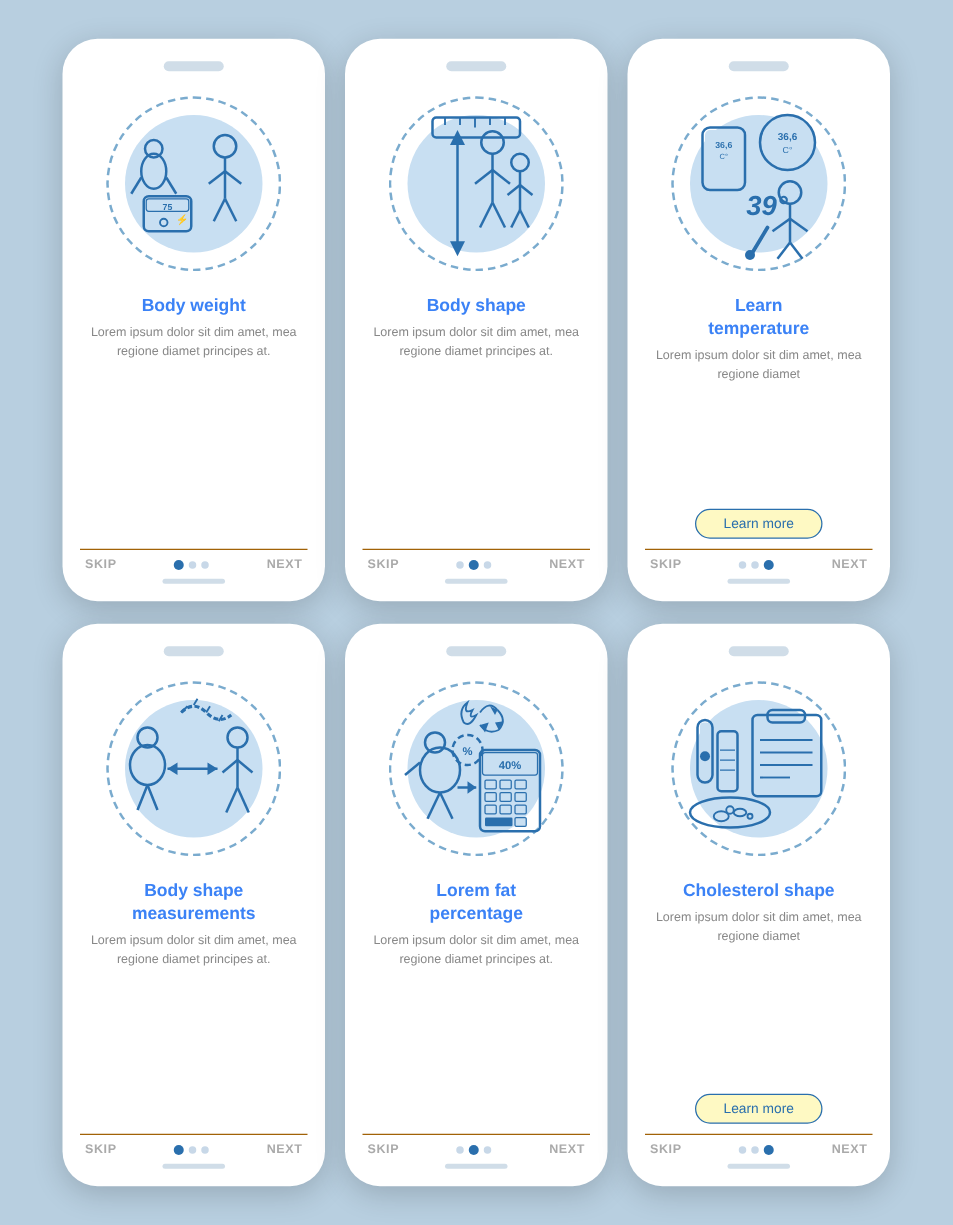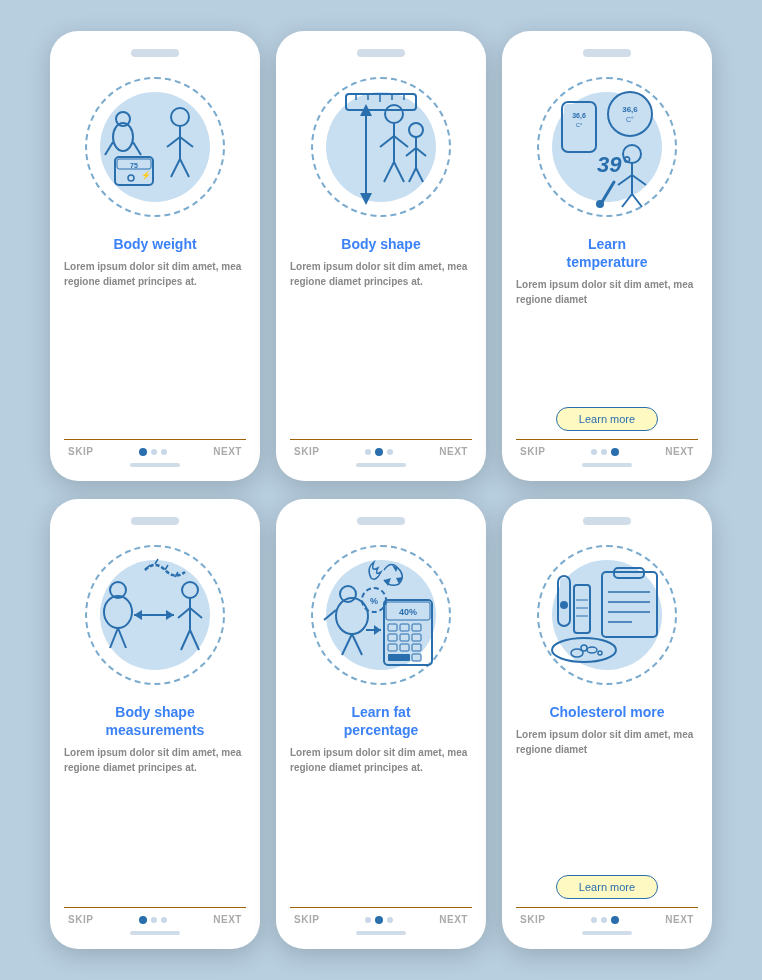--- a/index.html
+++ b/index.html
@@ -72,23 +72,23 @@
       font-size: 14px;
       font-weight: 700;
       color: #3b82f6;
       text-align: center;
       margin-bottom: 6px;
       line-height: 1.3;
     }
     .card-body {
       font-size: 10px;
       color: #888;
+      text-align: center;
       line-height: 1.5;
       flex-grow: 1;
-      font-weight: bold;
     }
     .learn-more-btn {
       border: 1.5px solid #2a6fad;
       color: #2a6fad;
       background: #fef9c3;
       border-radius: 20px;
       padding: 5px 22px;
       font-size: 11px;
       cursor: pointer;
       margin: 6px 0 8px;
@@ -349,21 +349,21 @@
         <text x="58" y="54" text-anchor="middle" font-size="9" fill="#2a6fad" font-weight="bold">%</text>
 
         <path d="M 68 20 Q 75 10 82 18" fill="none" stroke="#2a6fad" stroke-width="1.5"></path>
         <polygon points="82,18 76,15 80,22" fill="#2a6fad"></polygon>
         <path d="M 82 18 Q 90 26 83 34" fill="none" stroke="#2a6fad" stroke-width="1.5"></path>
         <polygon points="83,34 87,27 80,28" fill="#2a6fad"></polygon>
         <path d="M 83 34 Q 74 38 68 30" fill="none" stroke="#2a6fad" stroke-width="1.5"></path>
         <polygon points="68,30 72,36 75,28" fill="#2a6fad"></polygon>
       </svg>
     </div>
-    <div class="card-title" style="white-space:pre-line;">Learn fat
+    <div class="card-title" style="white-space:pre-line;">Lorem fat
 percentage</div>
     <div class="card-body">Lorem ipsum dolor sit dim amet, mea regione diamet principes at.</div>
     <div class="nav-bar">
       <span class="nav-skip">SKIP</span>
       <div class="dots">
         <div class="dot"></div>
         <div class="dot active"></div>
         <div class="dot"></div>
       </div>
       <span class="nav-next">NEXT</span>
@@ -393,21 +393,21 @@
         <line x1="34" y1="58" x2="46" y2="58" stroke="#2a6fad" stroke-width="1"></line>
         <line x1="34" y1="66" x2="46" y2="66" stroke="#2a6fad" stroke-width="1"></line>
 
         <ellipse cx="42" cy="100" rx="32" ry="12" fill="none" stroke="#2a6fad" stroke-width="2"></ellipse>
         <ellipse cx="35" cy="103" rx="6" ry="4" fill="none" stroke="#2a6fad" stroke-width="1.5"></ellipse>
         <ellipse cx="50" cy="100" rx="5" ry="3" fill="none" stroke="#2a6fad" stroke-width="1.5"></ellipse>
         <circle cx="42" cy="98" r="3" fill="none" stroke="#2a6fad" stroke-width="1.5"></circle>
         <circle cx="58" cy="103" r="2" fill="none" stroke="#2a6fad" stroke-width="1.5"></circle>
       </svg>
     </div>
-    <div class="card-title">Cholesterol more</div>
+    <div class="card-title">Cholesterol shape</div>
     <div class="card-body">Lorem ipsum dolor sit dim amet, mea regione diamet</div>
     <button class="learn-more-btn">Learn more</button>
     <div class="nav-bar">
       <span class="nav-skip">SKIP</span>
       <div class="dots">
         <div class="dot"></div>
         <div class="dot"></div>
         <div class="dot active"></div>
       </div>
       <span class="nav-next">NEXT</span>

